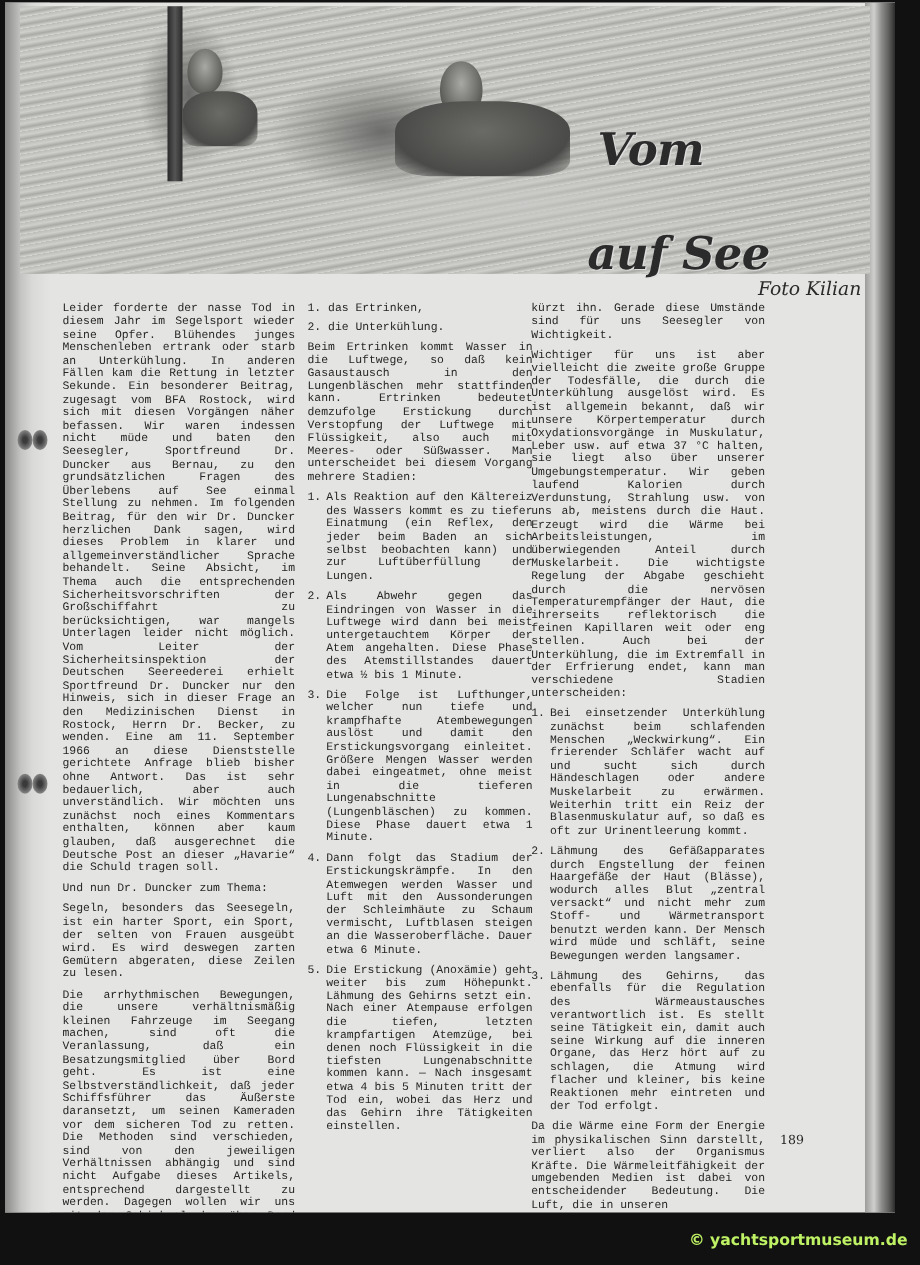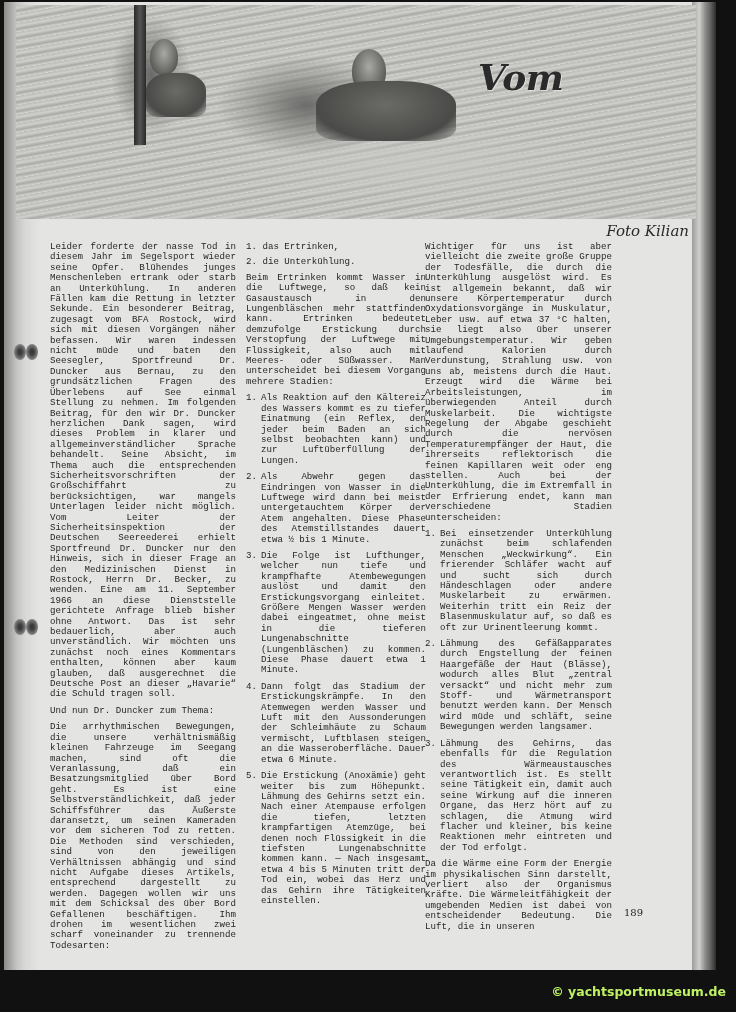--- a/index.html
+++ b/index.html
@@ -45,21 +45,21 @@
   .photo .swimmer-body {
     position: absolute; border-radius: 40% 40% 20% 20%;
     background: radial-gradient(ellipse at 50% 40%, #6a6a66 0%, #4a4a48 70%, transparent 100%);
   }
   .title-block {
     position: absolute; right: 60px; top: 52px; width: 170px;
     font-family: "DejaVu Serif", serif; font-style: italic; font-weight: bold;
     color: #2b2b2b; text-shadow: 1px 1px 0 #ddd;
     line-height: 1.12;
   }
-  .title-line { display: block; font-size: 36px; letter-spacing: -0.5px; }
+  .title-line { display: block; font-size: 36px; letter-spacing: -0.5px; margin-top: 43px; }
   .title-line.l1 { padding-left: 12px; }
   .title-line.l3 { padding-left: 4px; }
   .photo-credit {
     position: absolute; right: 27px; top: 220px;
     font-family: "DejaVu Serif", serif; font-style: italic;
     font-size: 15px; color: #2a2a2a;
   }
   .columns {
     position: absolute; left: 41px; top: 240px; width: 650px; height: 680px;
   }
@@ -100,44 +100,47 @@
   <div class="right-edge"></div>
 
   <div class="photo">
     <div class="pole"></div>
     <div class="swimmer-head" style="left:134px;top:34px;width:28px;height:36px;"></div>
     <div class="swimmer-body" style="left:130px;top:68px;width:60px;height:44px;"></div>
     <div class="swimmer-head" style="left:336px;top:44px;width:34px;height:44px;"></div>
     <div class="swimmer-body" style="left:300px;top:76px;width:140px;height:60px;"></div>
     <div class="title-block">
       <span class="title-line l1">Vom</span>
+      <span class="title-line l3">auf See</span>
     </div>
   </div>
 
   <div class="photo-credit">Foto Kilian</div>
 
   <div class="columns">
     <div class="col c1" id="col0">
         <p>Leider forderte der nasse Tod in diesem Jahr im Segelsport wieder seine Opfer. Blühendes junges Menschenleben ertrank oder starb an Unterkühlung. In anderen Fällen kam die Rettung in letzter Sekunde. Ein besonderer Beitrag, zugesagt vom BFA Rostock, wird sich mit diesen Vorgängen näher befassen. Wir waren indessen nicht müde und baten den Seesegler, Sportfreund Dr. Duncker aus Bernau, zu den grundsätzlichen Fragen des Überlebens auf See einmal Stellung zu nehmen. Im folgenden Beitrag, für den wir Dr. Duncker herzlichen Dank sagen, wird dieses Problem in klarer und allgemeinverständlicher Sprache behandelt. Seine Absicht, im Thema auch die entsprechenden Sicherheitsvorschriften der Großschiffahrt zu berücksichtigen, war mangels Unterlagen leider nicht möglich. Vom Leiter der Sicherheitsinspektion der Deutschen Seereederei erhielt Sportfreund Dr. Duncker nur den Hinweis, sich in dieser Frage an den Medizinischen Dienst in Rostock, Herrn Dr. Becker, zu wenden. Eine am 11. September 1966 an diese Dienststelle gerichtete Anfrage blieb bisher ohne Antwort. Das ist sehr bedauerlich, aber auch unverständlich. Wir möchten uns zunächst noch eines Kommentars enthalten, können aber kaum glauben, daß ausgerechnet die Deutsche Post an dieser „Havarie“ die Schuld tragen soll.</p>
         <p>Und nun Dr. Duncker zum Thema:</p>
+        <p>Segeln, besonders das Seesegeln, ist ein harter Sport, ein Sport, der selten von Frauen ausgeübt wird. Es wird deswegen zarten Gemütern abgeraten, diese Zeilen zu lesen.</p>
         <p>Die arrhythmischen Bewegungen, die unsere verhältnismäßig kleinen Fahrzeuge im Seegang machen, sind oft die Veranlassung, daß ein Besatzungsmitglied über Bord geht. Es ist eine Selbstverständlichkeit, daß jeder Schiffsführer das Äußerste daransetzt, um seinen Kameraden vor dem sicheren Tod zu retten. Die Methoden sind verschieden, sind von den jeweiligen Verhältnissen abhängig und sind nicht Aufgabe dieses Artikels, entsprechend dargestellt zu werden. Dagegen wollen wir uns mit dem Schicksal des über Bord Gefallenen beschäftigen. Ihm drohen im wesentlichen zwei scharf voneinander zu trennende Todesarten:</p>
       </div>
     <div class="col c2" id="col1">
         <p class="plain-item">1. das Ertrinken,</p>
         <p class="plain-item">2. die Unterkühlung.</p>
         <p>Beim Ertrinken kommt Wasser in die Luftwege, so daß kein Gasaustausch in den Lungenbläschen mehr stattfinden kann. Ertrinken bedeutet demzufolge Erstickung durch Verstopfung der Luftwege mit Flüssigkeit, also auch mit Meeres- oder Süßwasser. Man unterscheidet bei diesem Vorgang mehrere Stadien:</p>
         <ol>
           <li><span class="num">1.</span><span>Als Reaktion auf den Kältereiz des Wassers kommt es zu tiefer Einatmung (ein Reflex, den jeder beim Baden an sich selbst beobachten kann) und zur Luftüberfüllung der Lungen.</span></li>
           <li><span class="num">2.</span><span>Als Abwehr gegen das Eindringen von Wasser in die Luftwege wird dann bei meist untergetauchtem Körper der Atem angehalten. Diese Phase des Atemstillstandes dauert etwa ½ bis 1 Minute.</span></li>
           <li><span class="num">3.</span><span>Die Folge ist Lufthunger, welcher nun tiefe und krampfhafte Atembewegungen auslöst und damit den Erstickungsvorgang einleitet. Größere Mengen Wasser werden dabei eingeatmet, ohne meist in die tieferen Lungenabschnitte (Lungenbläschen) zu kommen. Diese Phase dauert etwa 1 Minute.</span></li>
           <li><span class="num">4.</span><span>Dann folgt das Stadium der Erstickungskrämpfe. In den Atemwegen werden Wasser und Luft mit den Aussonderungen der Schleimhäute zu Schaum vermischt, Luftblasen steigen an die Wasseroberfläche. Dauer etwa 6 Minute.</span></li>
           <li><span class="num">5.</span><span>Die Erstickung (Anoxämie) geht weiter bis zum Höhepunkt. Lähmung des Gehirns setzt ein. Nach einer Atempause erfolgen die tiefen, letzten krampfartigen Atemzüge, bei denen noch Flüssigkeit in die tiefsten Lungenabschnitte kommen kann. — Nach insgesamt etwa 4 bis 5 Minuten tritt der Tod ein, wobei das Herz und das Gehirn ihre Tätigkeiten einstellen.</span></li>
         </ol>
       </div>
     <div class="col c3" id="col2">
+        <p>kürzt ihn. Gerade diese Umstände sind für uns Seesegler von Wichtigkeit.</p>
         <p>Wichtiger für uns ist aber vielleicht die zweite große Gruppe der Todesfälle, die durch die Unterkühlung ausgelöst wird. Es ist allgemein bekannt, daß wir unsere Körpertemperatur durch Oxydationsvorgänge in Muskulatur, Leber usw. auf etwa 37 °C halten, sie liegt also über unserer Umgebungstemperatur. Wir geben laufend Kalorien durch Verdunstung, Strahlung usw. von uns ab, meistens durch die Haut. Erzeugt wird die Wärme bei Arbeitsleistungen, im überwiegenden Anteil durch Muskelarbeit. Die wichtigste Regelung der Abgabe geschieht durch die nervösen Temperaturempfänger der Haut, die ihrerseits reflektorisch die feinen Kapillaren weit oder eng stellen. Auch bei der Unterkühlung, die im Extremfall in der Erfrierung endet, kann man verschiedene Stadien unterscheiden:</p>
         <ol>
           <li><span class="num">1.</span><span>Bei einsetzender Unterkühlung zunächst beim schlafenden Menschen „Weckwirkung“. Ein frierender Schläfer wacht auf und sucht sich durch Händeschlagen oder andere Muskelarbeit zu erwärmen. Weiterhin tritt ein Reiz der Blasenmuskulatur auf, so daß es oft zur Urinentleerung kommt.</span></li>
           <li><span class="num">2.</span><span>Lähmung des Gefäßapparates durch Engstellung der feinen Haargefäße der Haut (Blässe), wodurch alles Blut „zentral versackt“ und nicht mehr zum Stoff- und Wärmetransport benutzt werden kann. Der Mensch wird müde und schläft, seine Bewegungen werden langsamer.</span></li>
           <li><span class="num">3.</span><span>Lähmung des Gehirns, das ebenfalls für die Regulation des Wärmeaustausches verantwortlich ist. Es stellt seine Tätigkeit ein, damit auch seine Wirkung auf die inneren Organe, das Herz hört auf zu schlagen, die Atmung wird flacher und kleiner, bis keine Reaktionen mehr eintreten und der Tod erfolgt.</span></li>
         </ol>
         <p>Da die Wärme eine Form der Energie im physikalischen Sinn darstellt, verliert also der Organismus Kräfte. Die Wärmeleitfähigkeit der umgebenden Medien ist dabei von entscheidender Bedeutung. Die Luft, die in unseren</p>
       </div>
   </div>
 

